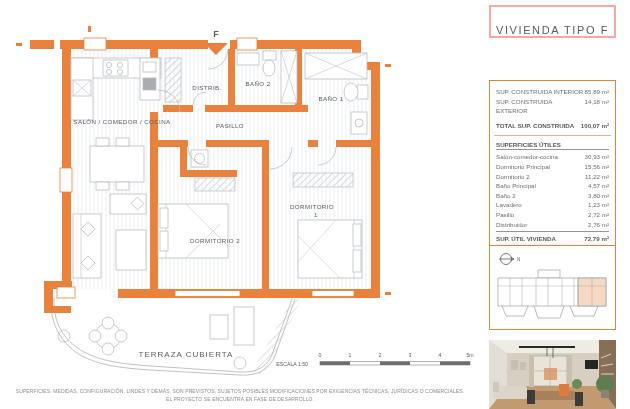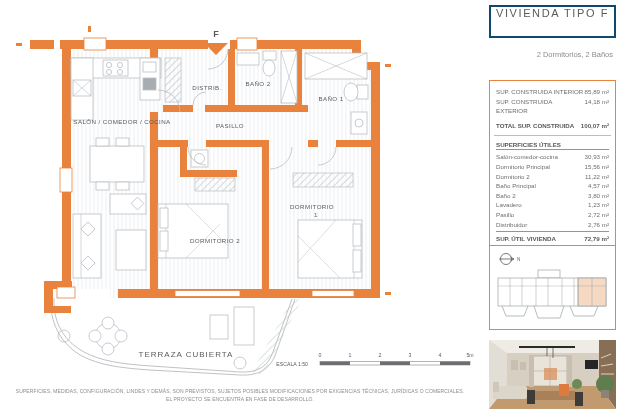--- a/index.html
+++ b/index.html
@@ -1,21 +1,21 @@
 <!DOCTYPE html>
 <html><head>
 <meta charset="utf-8">
 <style>
   html,body{margin:0;padding:0;}
   body{width:630px;height:409px;background:#ffffff;position:relative;overflow:hidden;
        font-family:"Liberation Sans",sans-serif;color:#58595b;}
   .abs{position:absolute;}
   
-  .title-box{left:489px;top:5px;width:123px;height:29px;border:2px solid #0c4a6e;
-             display:flex;align-items:flex-start;justify-content:center;}
+  .title-box{left:489px;top:5px;width:123px;height:29px;border:2px solid #fca5a5;
+             display:flex;align-items:flex-end;justify-content:center;}
   .title-box span{font-size:11px;letter-spacing:1.6px;color:#5a5b5e;white-space:nowrap;}
   .level-block{left:420px;top:50px;width:193px;text-align:right;font-size:7.5px;
                color:#8a8c8f;line-height:1.45;padding-right:1px;}
   .areas-box{left:489px;top:80px;width:127px;border:1.5px solid #e8823c;
              box-sizing:border-box;padding:6px 6px 7px 6px;font-size:6.2px;color:#6d6e71;}
   .arow{display:flex;justify-content:space-between;line-height:1.55;}
   .arow .v{white-space:nowrap;}
   .arow.bold{font-weight:bold;color:#58595b;}
   .gap6{height:5px;}
   .gap14{height:15px;}
@@ -214,21 +214,20 @@
 <div class="abs footer">
   <div>SUPERFICIES, MEDIDAS, CONFIGURACIÓN, LINDES Y DEMÁS, SON PREVISTOS, SUJETOS POSIBLES MODIFICACIONES POR EXIGENCIAS TÉCNICAS, JURÍDICAS O COMERCIALES.</div>
   <div>EL PROYECTO SE ENCUENTRA EN FASE DE DESARROLLO.</div>
 </div>
 
 <div class="abs title-box">
   <span>VIVIENDA TIPO F</span>
 </div>
 
 <div class="abs level-block">
-  <div>2 Dormitorios, 2 Baños</div>
 </div>
 
 <div class="abs areas-box">
   <div class="arow">
     <span>SUP. CONSTRUIDA INTERIOR</span>
     <span class="v">85,89 m²</span>
   </div>
   <div class="arow">
     <span>SUP. CONSTRUIDA EXTERIOR</span>
     <span class="v">14,18 m²</span>

